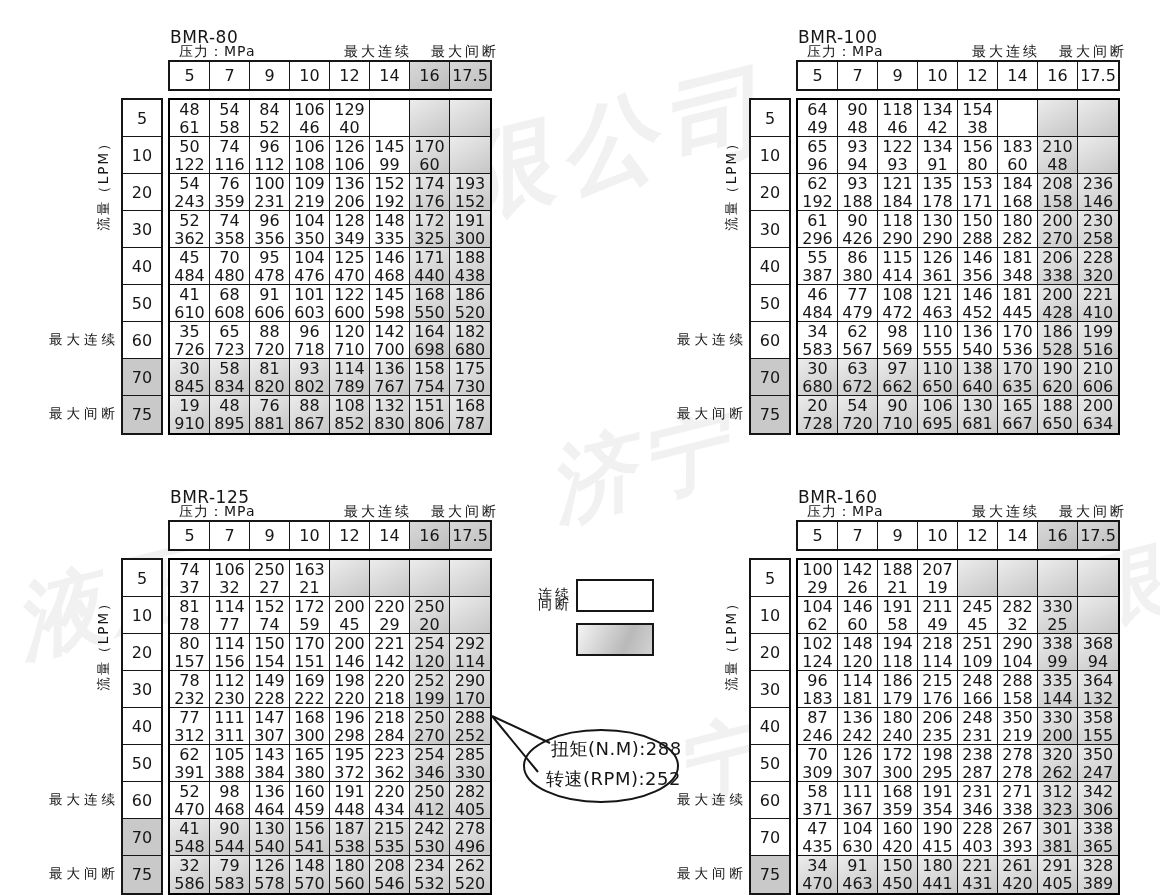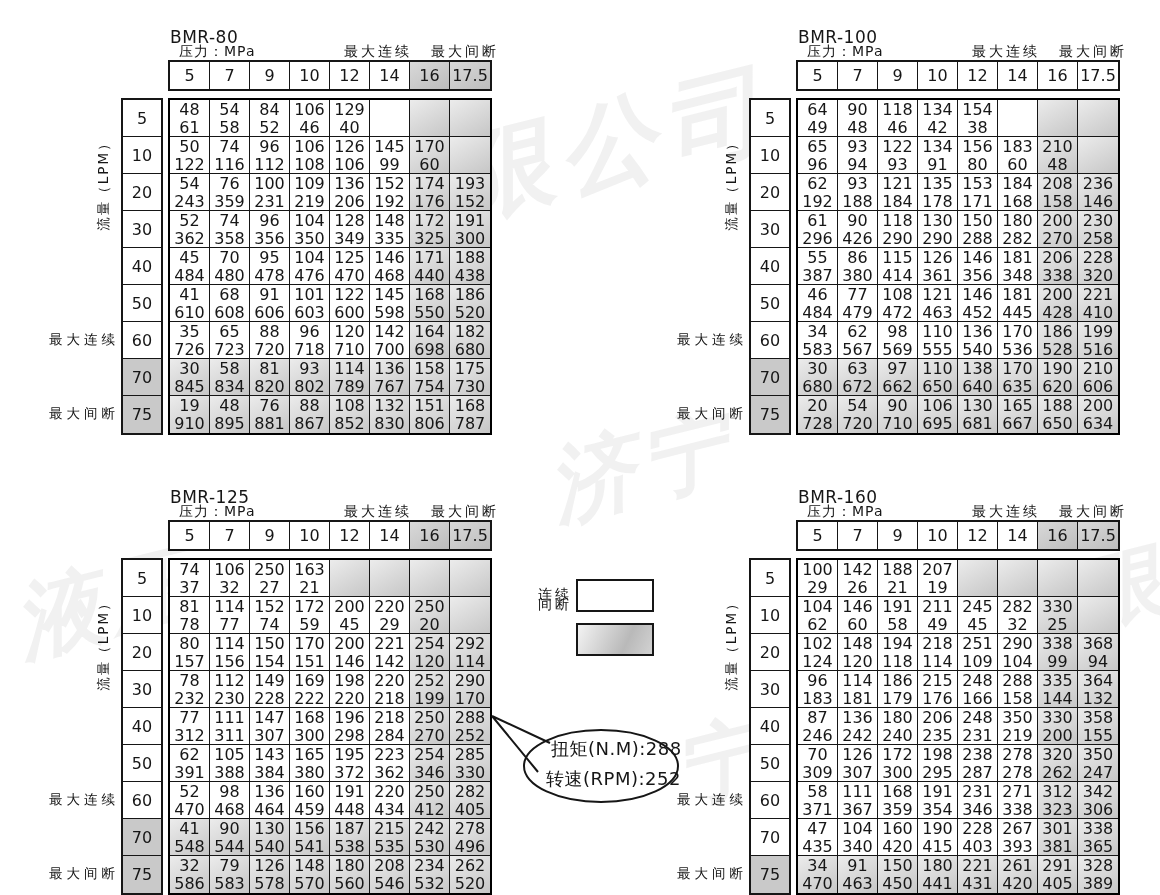--- a/index.html
+++ b/index.html
@@ -1233,21 +1233,21 @@
       <div class="cell sh">
         <div class="tq">342</div>
         <div class="sp">306</div>
       </div>
       <div class="cell">
         <div class="tq">47</div>
         <div class="sp">435</div>
       </div>
       <div class="cell">
         <div class="tq">104</div>
-        <div class="sp">340</div>
+        <div class="sp">630</div>
       </div>
       <div class="cell">
         <div class="tq">160</div>
         <div class="sp">420</div>
       </div>
       <div class="cell">
         <div class="tq">190</div>
         <div class="sp">415</div>
       </div>
       <div class="cell">

